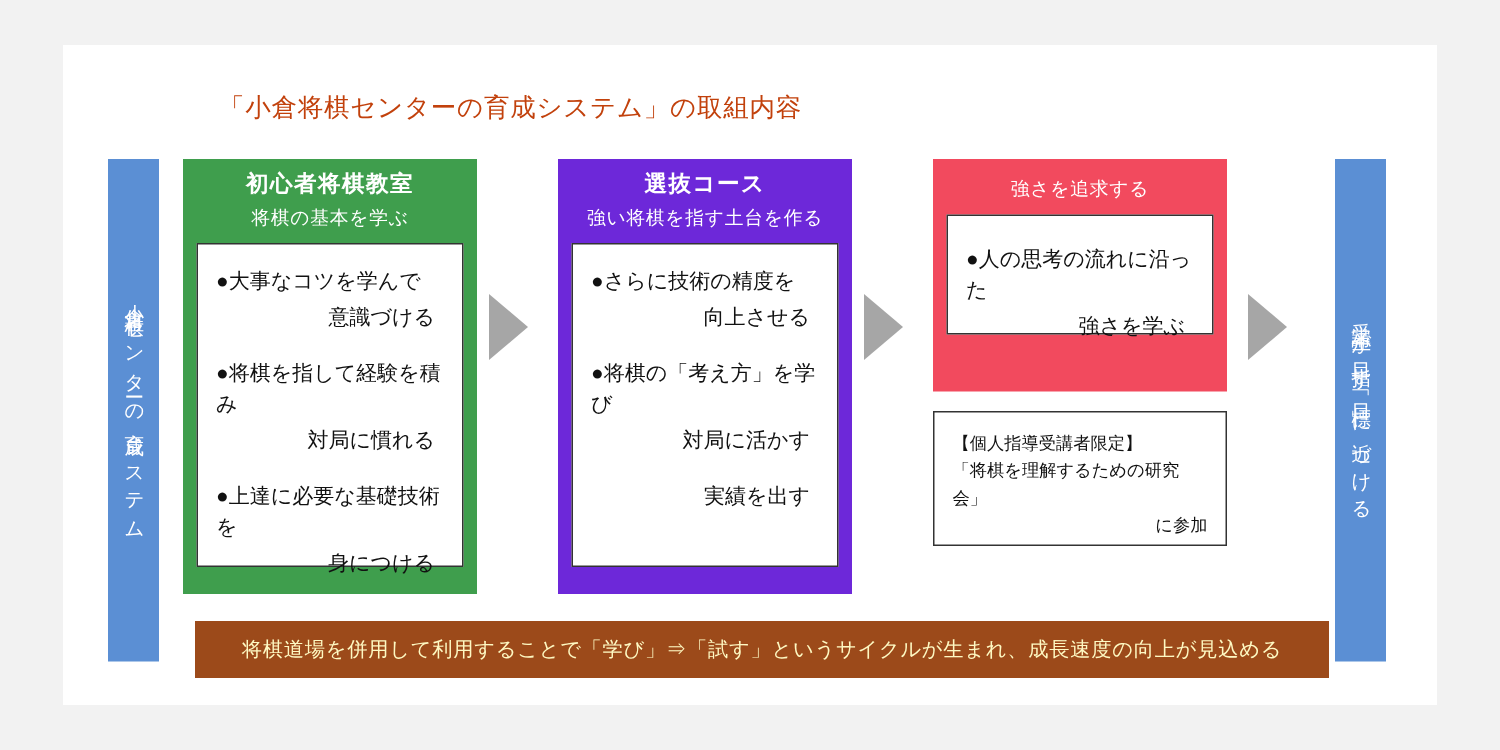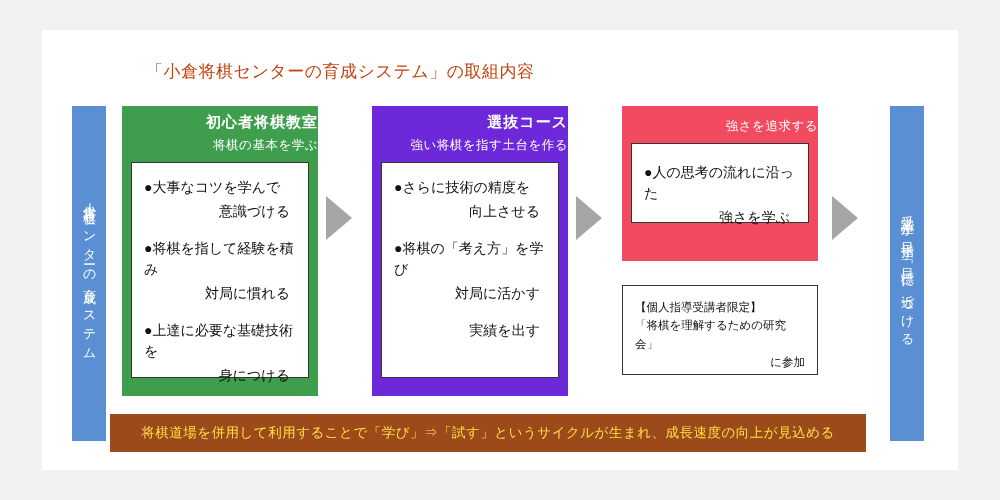--- a/index.html
+++ b/index.html
@@ -62,21 +62,21 @@
     top: 76px;
     width: 34px;
     height: 335px;
   }
   
   .col {
     position: absolute;
     box-sizing: border-box;
   }
   .col-head {
-    text-align: right;
+    text-align: center;
     color: #ffffff;
     padding-top: 7px;
   }
   .col-head .h1 {
     font-size: 15px;
     font-weight: bold;
     letter-spacing: 1px;
   }
   .col-head .h2 {
     font-size: 12.5px;
@@ -124,21 +124,21 @@
     top: 76px;
     width: 196px;
     height: 155px;
     background: #f24a5e;
   }
   #col3 .inner-box { height: 80px; padding-top: 18px;}
   
   #note {
     position: absolute;
     left: 580px;
-    top: 255px;
+    top: 244px;
     width: 196px;
     height: 90px;
     box-sizing: border-box;
     background: #ffffff;
     border: 1px solid #333333;
     padding: 12px 12px 0 12px;
     font-size: 11.5px;
     color: #111111;
     line-height: 1.6;
   }
@@ -155,26 +155,26 @@
     border-bottom: 22px solid transparent;
     border-left: 26px solid #a6a6a6;
   }
   #arrow1 { left: 284px; top: 166px; }
   #arrow2 { left: 534px; top: 166px; }
   #arrow3 { left: 790px; top: 166px; }
 
   
   #bottom-bar {
     position: absolute;
-    left: 68px;
+    left: 88px;
     top: 384px;
     width: 756px;
     height: 38px;
     background: #9c4a1a;
-    color: #fde047;
+    color: #fef9c3;
     display: flex;
     align-items: center;
     justify-content: center;
     font-size: 13.5px;
     letter-spacing: 0.5px;
   }
 </style>
 </head>
 <body>
 

